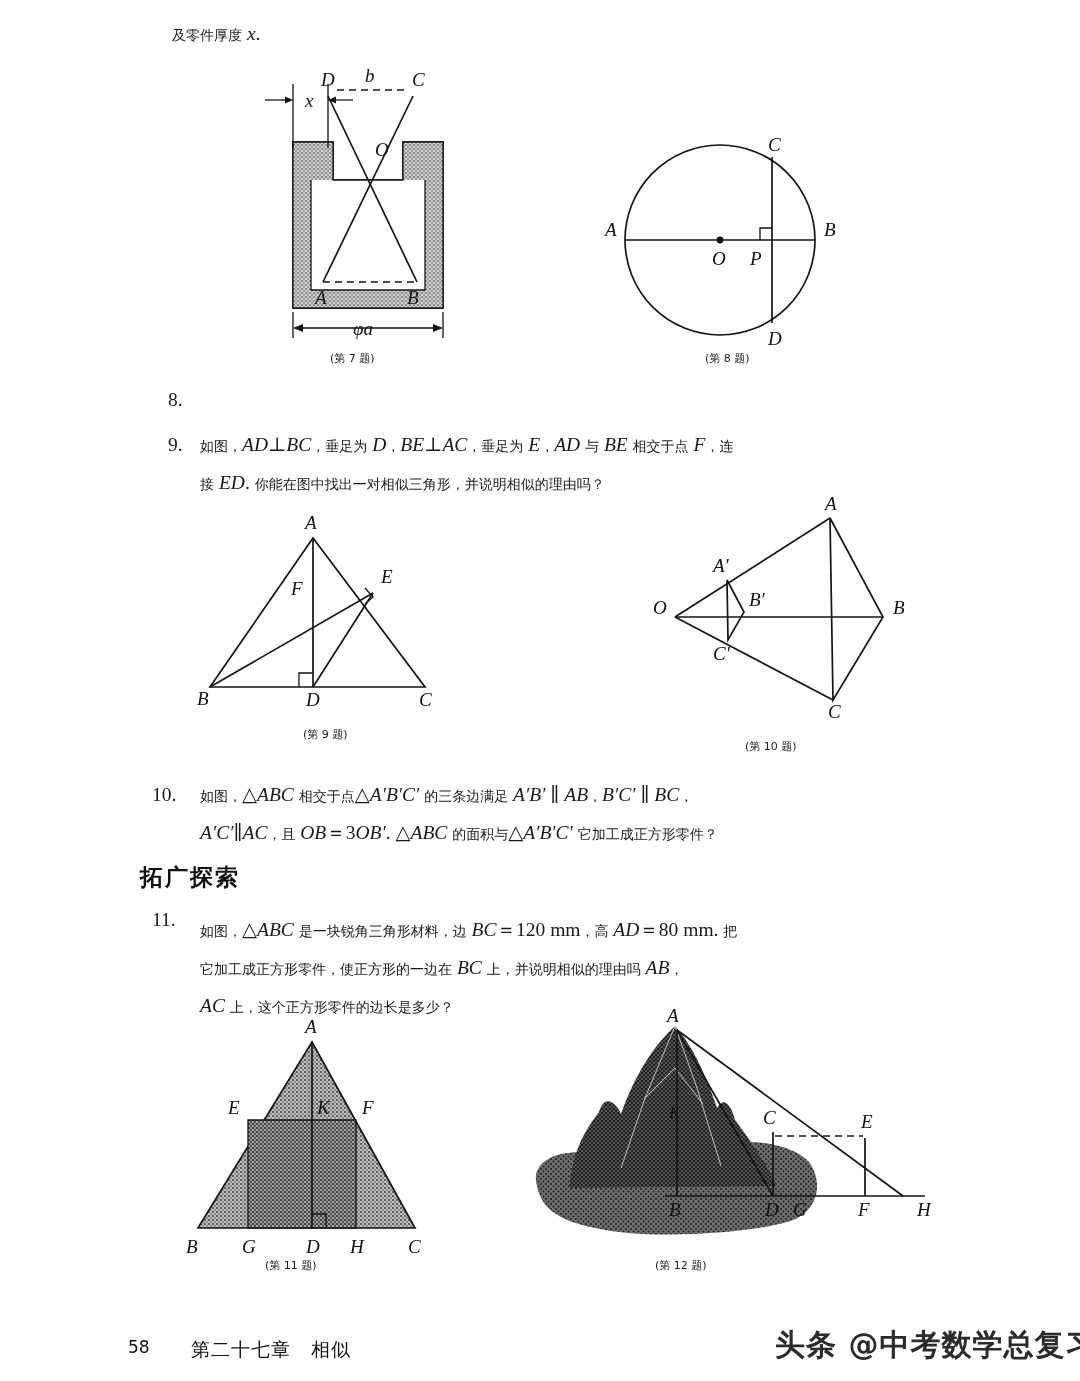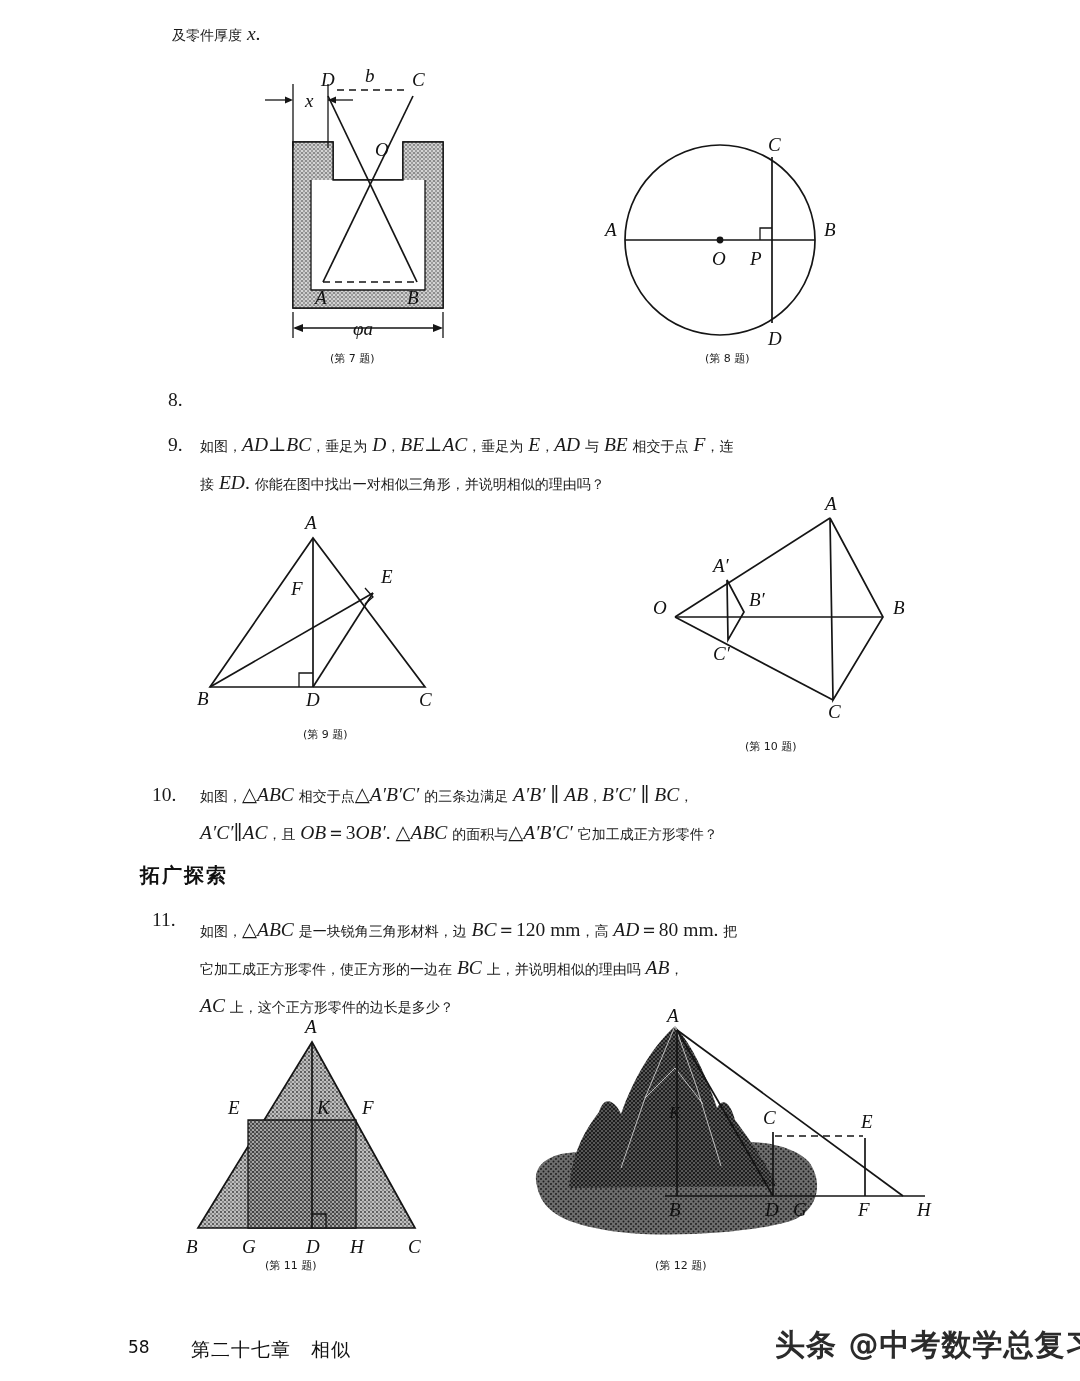--- a/index.html
+++ b/index.html
@@ -12,21 +12,21 @@
   .page{position:absolute;inset:0;}
   .num{position:absolute;font-size:19.5px;line-height:40px;}
   .ln{position:absolute;font-size:19.5px;line-height:40px;white-space:nowrap;}
   i.m{font-family:"Liberation Serif","DejaVu Serif",serif;font-style:italic;}
   .cn{font-family:"DejaVu Sans","Liberation Sans",sans-serif;font-style:normal;font-size:14px;}
   sup{font-size:0.66em;vertical-align:super;}
 
   .section-head{
     position:absolute;
     font-family:Liberation Sans, sans-serif;
-    font-weight:bold;font-size:20px;letter-spacing:2px;color:#111;
+    font-weight:bold;font-size:23px;letter-spacing:2px;color:#111;
   }
 
   .caption{
     position:absolute;
     font-family:"DejaVu Sans","Liberation Sans",sans-serif;
     font-size:11px;color:#1a1a1a;white-space:nowrap;
   }
 
   .footer-num{
     position:absolute;

